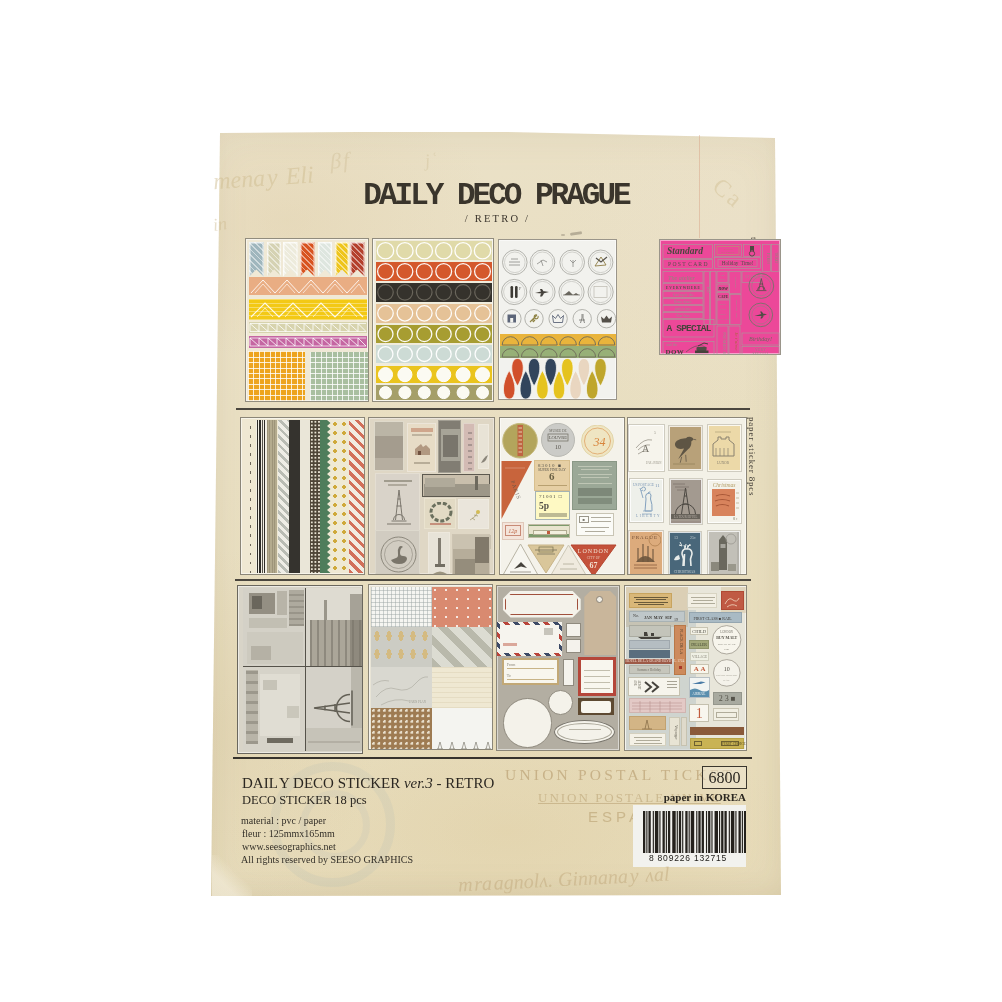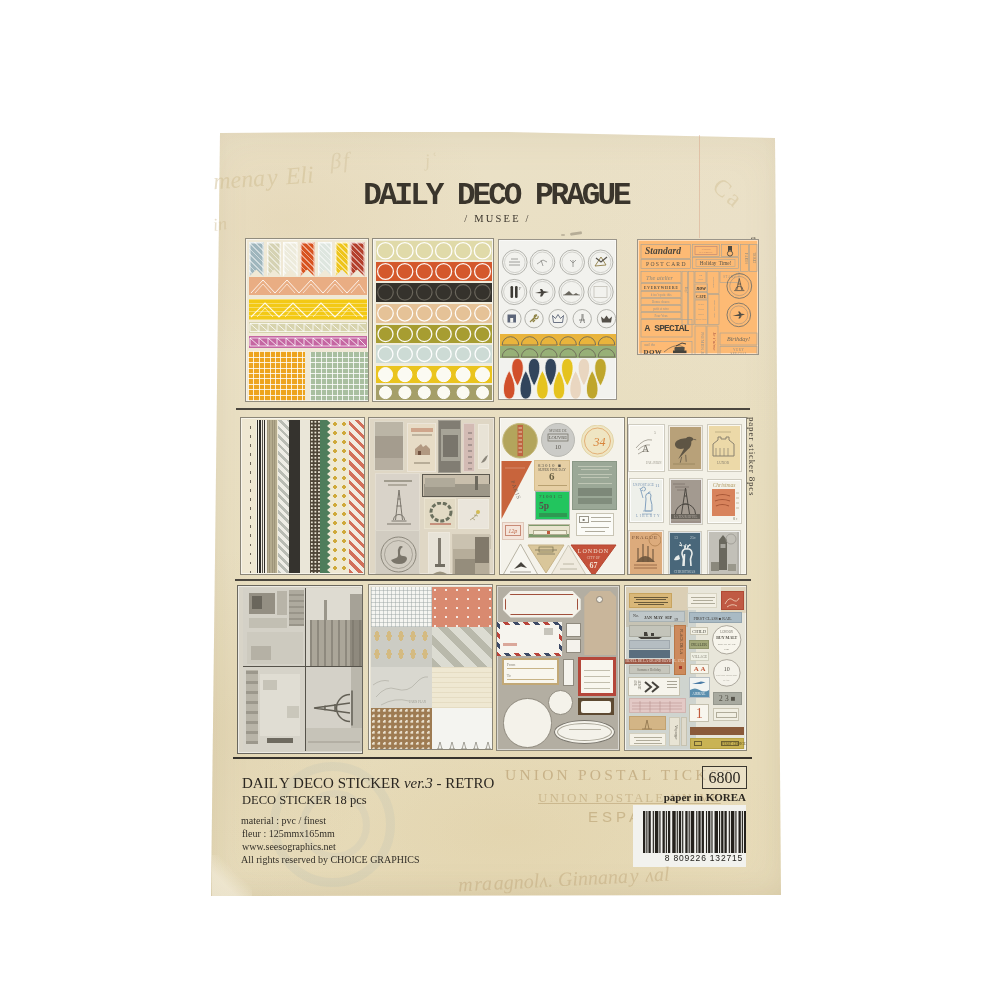--- a/index.html
+++ b/index.html
@@ -19,21 +19,21 @@
 
 <div class="a" style="left:214px;top:163px;width:150px;height:55px;color:rgba(205,185,140,.48);font-style:italic;font-size:24px;transform:rotate(-4deg);white-space:nowrap;overflow:hidden;">mena y  Eli</div>
 <div class="a" style="left:213px;top:214px;color:rgba(205,185,140,.45);font-style:italic;font-size:18px;transform:rotate(-8deg);">in</div>
 
 <div class="a" style="left:698.5px;top:135px;width:1.3px;height:103px;background:rgba(210,148,118,.38);"></div>
 
 <div class="a" style="left:712px;top:180px;color:rgba(205,185,138,.4);font-size:24px;transform:rotate(40deg);letter-spacing:3px;">Ca</div>
 
 <div class="a" style="left:356px;top:178px;width:280px;text-align:center;font-family:'Liberation Mono',monospace;font-weight:bold;font-size:31px;letter-spacing:-3px;color:#3a352c;white-space:nowrap;">DAILY DECO PRAGUE</div>
 
-<div class="a" style="left:420px;top:213px;width:155px;text-align:center;font-size:10.5px;letter-spacing:2.2px;color:#3c362e;">/ MUSEE /</div>
+<div class="a" style="left:420px;top:213px;width:155px;text-align:center;font-size:10.5px;letter-spacing:2.2px;color:#3c362e;">/ RETRO /</div>
 
 <div class="a" style="left:570px;top:232px;width:12px;height:2.5px;background:rgba(120,110,95,.45);border-radius:2px;transform:rotate(-8deg);"></div>
 <div class="a" style="left:561px;top:234px;width:4px;height:2px;background:rgba(120,110,95,.35);border-radius:2px;"></div>
 
 <div class="a" style="left:236px;top:408px;width:514px;height:2px;background:#4a463e;"></div>
 
 <div class="a" style="left:235px;top:579px;width:516px;height:2px;background:#4a463e;"></div>
 
 <div class="a" style="left:233px;top:757px;width:519px;height:2px;background:#37332d;"></div>
 
@@ -245,21 +245,21 @@
         <path d="M 10.2 12.5 C 1.7819999999999983 26.75 3.299999999999999 41.0 10.2 41.0 C 17.1 41.0 18.618000000000002 26.75 10.2 12.5 Z" fill="#d1502b" stroke="#f6f6f0" stroke-width=".8"></path>
         <path d="M 26.8 12.5 C 18.381999999999998 26.75 19.9 41.0 26.8 41.0 C 33.7 41.0 35.218 26.75 26.8 12.5 Z" fill="#32455c" stroke="#f6f6f0" stroke-width=".8"></path>
         <path d="M 43.400000000000006 12.5 C 34.982000000000006 26.75 36.50000000000001 41.0 43.400000000000006 41.0 C 50.300000000000004 41.0 51.818000000000005 26.75 43.400000000000006 12.5 Z" fill="#e5c31f" stroke="#f6f6f0" stroke-width=".8"></path>
         <path d="M 60.0 12.5 C 51.582 26.75 53.1 41.0 60.0 41.0 C 66.9 41.0 68.418 26.75 60.0 12.5 Z" fill="#e5c31f" stroke="#f6f6f0" stroke-width=".8"></path>
         <path d="M 76.60000000000001 12.5 C 68.182 26.75 69.7 41.0 76.60000000000001 41.0 C 83.50000000000001 41.0 85.01800000000001 26.75 76.60000000000001 12.5 Z" fill="#e9d6c0" stroke="#f6f6f0" stroke-width=".8"></path>
         <path d="M 93.2 12.5 C 84.782 26.75 86.3 41.0 93.2 41.0 C 100.10000000000001 41.0 101.61800000000001 26.75 93.2 12.5 Z" fill="#bfa62c" stroke="#f6f6f0" stroke-width=".8"></path>
       </svg>
     </div>
 </div>
 
-<div class="panel" style="left:637px;top:239px;width:122px;height:116px;background:#fdba74;border-color:#9a958a;">
+<div class="panel" style="left:659px;top:239px;width:122px;height:116px;background:#ec4899;border-color:#9a958a;">
 <svg width="120" height="162" style="position:absolute;left:0;top:0" font-family="Liberation Serif">
       <rect x="3" y="4.5" width="49.6" height="14" fill="none" stroke="#a2a29a" stroke-width=".6"></rect>
       <text x="7" y="14" font-size="9.5" fill="#4a463e" text-anchor="start" font-style="italic" font-weight="bold">Standard</text>
       <rect x="54.5" y="4.5" width="27" height="12" fill="none" stroke="#a2a29a" stroke-width=".6"></rect>
       <rect x="57" y="6.5" width="22" height="8" fill="none" stroke="#c08a76" stroke-width=".7"></rect>
       <text x="68" y="10" font-size="2.6" fill="#b07a66" text-anchor="middle">JARDIN</text>
       <text x="68" y="13" font-size="2.6" fill="#b07a66" text-anchor="middle">FLEURISTE</text>
       <rect x="83.5" y="4.5" width="17" height="12" fill="none" stroke="#a2a29a" stroke-width=".6"></rect>
       <path d="M90 6 h4 v5.5 l-2 -1.5 l-2 1.5 z" fill="#4c4840"></path>
       <circle cx="92" cy="13.5" r="2.6" fill="none" stroke="#4c4840" stroke-width=".9"></circle>
@@ -511,21 +511,21 @@
 
 <div class="a" style="left:13px;top:62px;writing-mode:vertical-rl;font-size:5.5px;color:rgba(85,82,74,.75);letter-spacing:1px;transform:rotate(-20deg);">PARIS</div>
 
 <div class="a" style="left:34px;top:42px;width:36px;height:30.5px;background:#e6cfa4;border:1px solid #d8bf8e;color:#55524a;">
       <div class="a" style="left:3px;top:2px;font-size:5px;letter-spacing:1px;">83010&nbsp;■</div>
       <div class="a" style="left:3px;top:7px;font-size:3.5px;">SUPER&nbsp;FINE&nbsp;DAY</div>
       <div class="a" style="left:14px;top:9px;font-size:11px;font-weight:bold;color:#6a6145;">6</div>
       <div class="a" style="left:3px;top:24px;width:29px;height:1px;background:#b8a070;"></div>
     </div>
 
-<div class="a" style="left:35px;top:72.7px;width:35px;height:29.5px;background:#22c55e;border:1px solid #a5b3b3;color:#4a4742;">
+<div class="a" style="left:35px;top:72.7px;width:35px;height:29.5px;background:#fef9c3;border:1px solid #a5b3b3;color:#4a4742;">
       <div class="a" style="left:3px;top:2px;font-size:5px;letter-spacing:1px;">71001&nbsp;□</div>
       <div class="a" style="left:3px;top:9px;font-size:9.5px;font-weight:bold;color:#55524a;">5p</div>
       <div class="a" style="left:3px;top:21px;width:28px;height:4px;background:rgba(70,70,60,.35);"></div>
     </div>
 
 <div class="a" style="left:71.7px;top:42.7px;width:45px;height:49.3px;background:#9ba897;border:1px solid #8a9886;color:#e9eadd;">
       <div class="a" style="left:5px;top:4px;width:34px;height:1.2px;background:rgba(240,240,225,.42);"></div>
       <div class="a" style="left:8px;top:7px;width:28px;height:1.2px;background:rgba(240,240,225,.42);"></div>
       <div class="a" style="left:5px;top:12px;width:34px;height:1.2px;background:rgba(240,240,225,.42);"></div>
       <div class="a" style="left:8px;top:15px;width:28px;height:1.2px;background:rgba(240,240,225,.42);"></div>
@@ -906,27 +906,27 @@
 <div class="a" style="left:505px;top:766px;font-size:15.5px;letter-spacing:3.2px;color:rgba(174,146,98,.55);white-space:nowrap;">UNION POSTAL TICKET</div>
 
 <div class="a" style="left:538px;top:790px;font-size:13px;letter-spacing:2px;color:rgba(174,146,98,.45);white-space:nowrap;text-decoration:underline;">UNION POSTALE UNIVE</div>
 
 <div class="a" style="left:588px;top:808px;font-size:15px;letter-spacing:4px;color:rgba(176,150,100,.5);font-family:'Liberation Sans',sans-serif;">ESPA</div>
 
 <div class="a" style="left:242px;top:775px;font-size:15px;color:#2b2721;white-space:nowrap;letter-spacing:0px;">DAIL Y DECO STICKER <i>ver.3</i> - RETRO</div>
 
 <div class="a" style="left:242px;top:793px;font-size:12.5px;color:#2b2721;letter-spacing:0px;">DECO STICKER 18 pcs</div>
 
-<div class="a" style="left:241px;top:814.5px;font-size:10px;color:#332f28;">material : pvc / finest</div>
+<div class="a" style="left:241px;top:814.5px;font-size:10px;color:#332f28;">material : pvc / paper</div>
 
 <div class="a" style="left:242px;top:828px;font-size:10px;color:#332f28;">fleur : 125mmx165mm</div>
 
 <div class="a" style="left:242px;top:841px;font-size:10px;color:#332f28;">www.seesographics.net</div>
 
-<div class="a" style="left:241px;top:853.5px;font-size:10px;color:#332f28;">All rights reserved by CHOICE GRAPHICS</div>
+<div class="a" style="left:241px;top:853.5px;font-size:10px;color:#332f28;">All rights reserved by SEESO GRAPHICS</div>
 
 <div class="a" style="left:702px;top:766px;width:45px;height:23px;border:1.5px solid #3a362e;background:rgba(238,230,210,.5);font-size:16px;color:#2b2721;text-align:center;line-height:21px;">6800</div>
 
 <div class="a" style="left:646px;top:790.5px;width:100px;text-align:right;font-size:11px;font-weight:bold;color:#2b2721;letter-spacing:0px;">paper in KOREA</div>
 
 <div class="a" style="left:633px;top:805px;width:113px;height:62px;background:#f2f2ee;">
     <svg width="113" height="62" style="position:absolute">
       <rect x="10.00" y="6" width="2.30" height="42" fill="#24211c"></rect>
       <rect x="13.30" y="6" width="1.15" height="42" fill="#24211c"></rect>
       <rect x="15.45" y="6" width="2.30" height="42" fill="#24211c"></rect>
@@ -953,15 +953,15 @@
       <rect x="86.00" y="6" width="1.15" height="42" fill="#24211c"></rect>
       <rect x="88.15" y="6" width="2.30" height="42" fill="#24211c"></rect>
       <rect x="91.45" y="6" width="2.30" height="42" fill="#24211c"></rect>
       <rect x="95.75" y="6" width="1.15" height="42" fill="#24211c"></rect>
       <rect x="97.90" y="6" width="3.45" height="42" fill="#24211c"></rect>
       <rect x="102.35" y="6" width="1.15" height="42" fill="#24211c"></rect>
       <rect x="105.50" y="6" width="2.30" height="42" fill="#24211c"></rect>
       <rect x="108.80" y="6" width="1.15" height="42" fill="#24211c"></rect>
       <rect x="110.95" y="6" width="2.30" height="42" fill="#24211c"></rect>
     </svg>
-    <div class="a" style="left:0px;top:48px;width:110px;font-family:'Liberation Sans',sans-serif;font-size:8.5px;color:#1c1a16;letter-spacing:.8px;text-align:right;white-space:nowrap;">8 809226 132715</div>
+    <div class="a" style="left:0px;top:48px;width:110px;font-family:'Liberation Sans',sans-serif;font-size:8.5px;color:#1c1a16;letter-spacing:.8px;text-align:center;white-space:nowrap;">8 809226 132715</div>
   </div>
 
 <div class="a" style="left:458px;top:868px;font-style:italic;font-size:20px;color:rgba(195,172,128,.55);transform:rotate(-3deg);white-space:nowrap;">m ra agnolʌ. Ginnana y  ʌal </div>
 </body></html>

